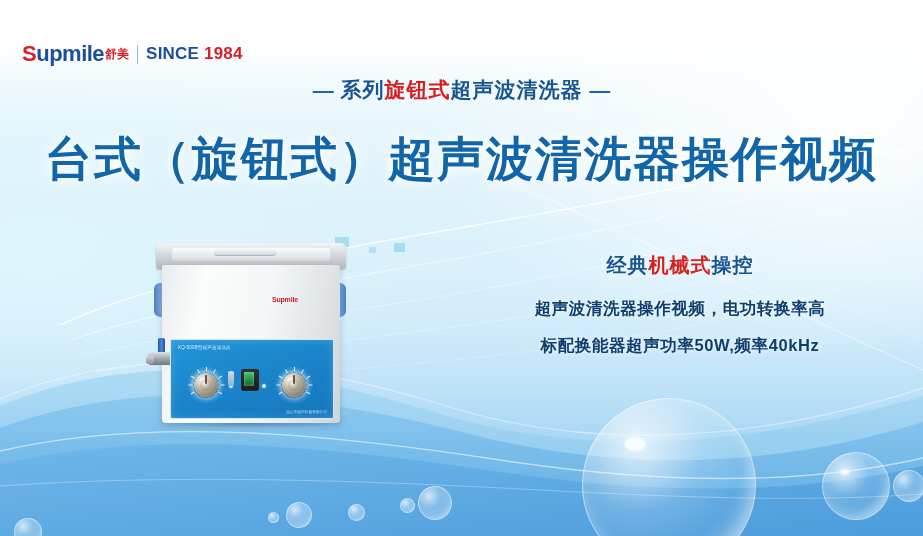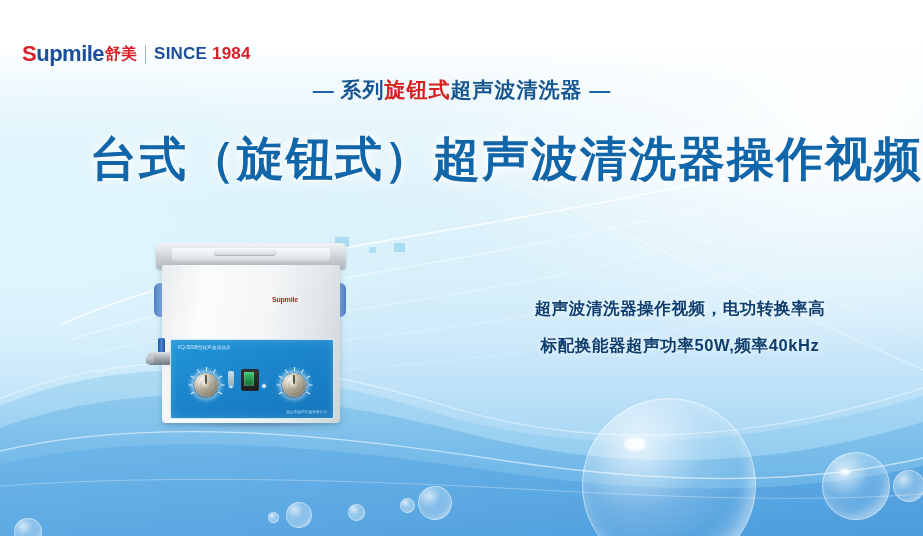--- a/index.html
+++ b/index.html
@@ -25,34 +25,34 @@
   .swoosh{position:absolute;left:0;top:140px;width:923px;height:330px;pointer-events:none;}
 
   
   .sq{position:absolute;background:rgba(120,195,232,.42);transform:rotate(0deg);}
 
   
   .logo{position:absolute;left:22px;top:41px;display:flex;align-items:center;height:26px;}
   .logo-mark{font-size:22px;font-weight:bold;letter-spacing:-.5px;line-height:1;}
   .logo-s{color:#d81f26;}
   .logo-mile{color:#1b4f9c;}
-  .logo-cn{color:#d81f26;font-size:16px;font-weight:bold;margin-left:1px;letter-spacing:0;}
+  .logo-cn{color:#d81f26;font-size:12px;font-weight:bold;margin-left:1px;letter-spacing:0;}
   .logo-div{width:1px;height:19px;background:#9bb6d6;margin:0 8px;}
   .logo-since{color:#1b4f9c;font-size:17px;font-weight:bold;letter-spacing:.2px;}
   .logo-year{color:#d81f26;font-size:17px;font-weight:bold;margin-left:5px;letter-spacing:.2px;}
 
   
   .subtitle{position:absolute;top:76px;left:0;width:923px;text-align:center;
     font-size:21px;font-weight:bold;letter-spacing:1px;white-space:nowrap;}
   .sub-dash{color:#1b64a8;font-weight:bold;letter-spacing:0;}
   .c-blue{color:#16558f;}
   .c-red{color:#d6201f;}
 
   
-  .title{position:absolute;top:128px;left:0;width:923px;text-align:right;
+  .title{position:absolute;top:128px;left:0;width:923px;text-align:center;
     font-size:47px;font-weight:bold;color:#1165a9;letter-spacing:2px;white-space:nowrap;
     text-shadow:0 0 10px rgba(255,255,255,.95),0 0 20px rgba(255,255,255,.85),1px 1px 0 rgba(255,255,255,.8);}
 
   
   .rhead{position:absolute;top:252px;left:460px;width:440px;text-align:center;
     font-size:20px;font-weight:bold;letter-spacing:1px;white-space:nowrap;
     text-shadow:0 0 8px rgba(255,255,255,.9);}
   .feats{position:absolute;top:298px;left:455px;width:450px;text-align:center;}
   .feat{font-size:16.5px;font-weight:bold;color:#0e3d6e;letter-spacing:.6px;
     margin-bottom:15px;white-space:nowrap;text-shadow:0 0 7px rgba(255,255,255,.9);}
@@ -247,19 +247,22 @@
         <div class="knob">
           <div class="knob-cap"></div>
           <div class="knob-line"></div>
         </div>
       </div>
 
       <div class="p-foot">昆山市超声仪器有限公司</div>
     </div>
   </div>
 
+  <div class="rhead">
+    <span class="c-blue">经典</span><span class="c-red">机械式</span><span class="c-blue">操控</span>
+  </div>
 
   <div class="feats">
     <div class="feat">超声波清洗器操作视频，电功转换率高</div>
     <div class="feat">标配换能器超声功率50W,频率40kHz</div>
   </div>
 
 </div>
 
 </body></html>

